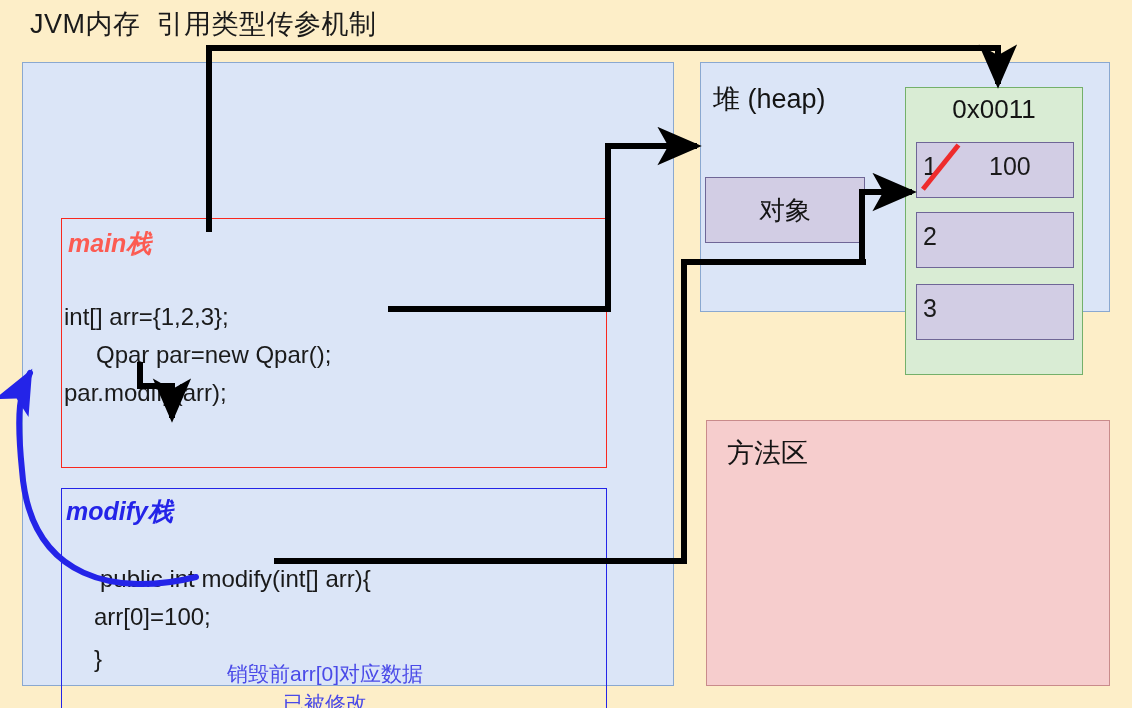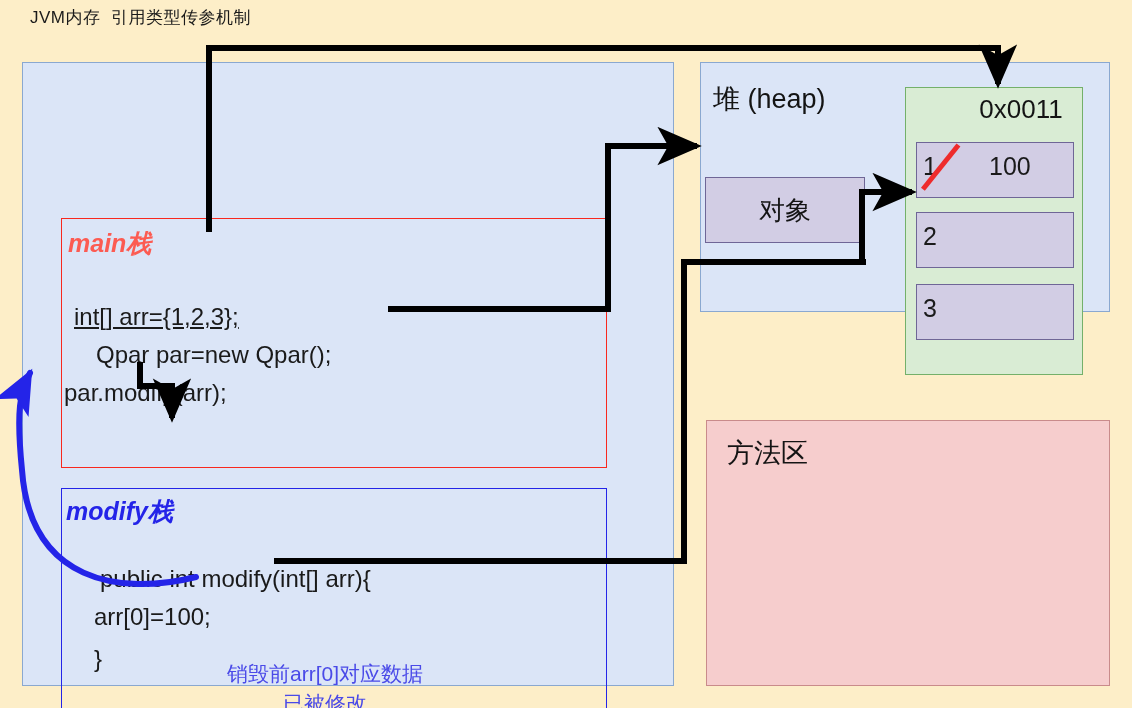--- a/index.html
+++ b/index.html
@@ -15,21 +15,21 @@
     width: 1132px;
     height: 708px;
     background: #fdeec8;
     overflow: hidden;
   }
   
   #diagram-title {
     position: absolute;
     left: 30px;
     top: 6px;
-    font-size: 17px;
+    font-size: 27px;
     color: #1a1a1a;
     white-space: pre;
     letter-spacing: 0.5px;
     text-align: center;
   }
   
   .region {
     position: absolute;
     box-sizing: border-box;
   }
@@ -87,21 +87,21 @@
     font-style: italic;
     color: #fc5b52;
     white-space: pre;
   }
   .code-line {
     position: absolute;
     font-size: 24px;
     color: #1a1a1a;
     white-space: pre;
   }
-  #main-code-0 { left: 12px;  top: 84px; text-decoration: underline; }
+  #main-code-0 { left: 2px;  top: 84px; }
   #main-code-1 { left: 2px;  top: 122px; margin-left: 32px; }
   #main-code-2 { left: 2px;  top: 160px; }
 
   
   #modify-frame {
     position: absolute;
     box-sizing: border-box;
     left: 38px;
     top: 425px;
     width: 546px;
@@ -163,21 +163,20 @@
     border: 1.5px solid #74b06a;
   }
   #array-address {
     position: absolute;
     left: 0;
     top: 6px;
     width: 100%;
     text-align: center;
     font-size: 26px;
     color: #141414;
-    padding-left: 27px;
   }
   .array-cell {
     position: absolute;
     box-sizing: border-box;
     left: 10px;
     width: 158px;
     height: 56px;
     background: #d2cde4;
     border: 1.5px solid #6f6696;
     font-size: 25px;

